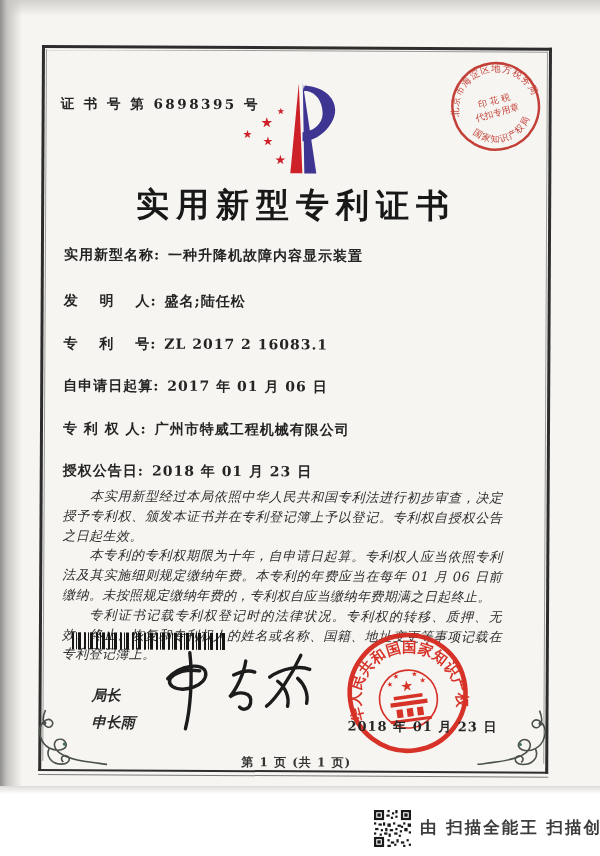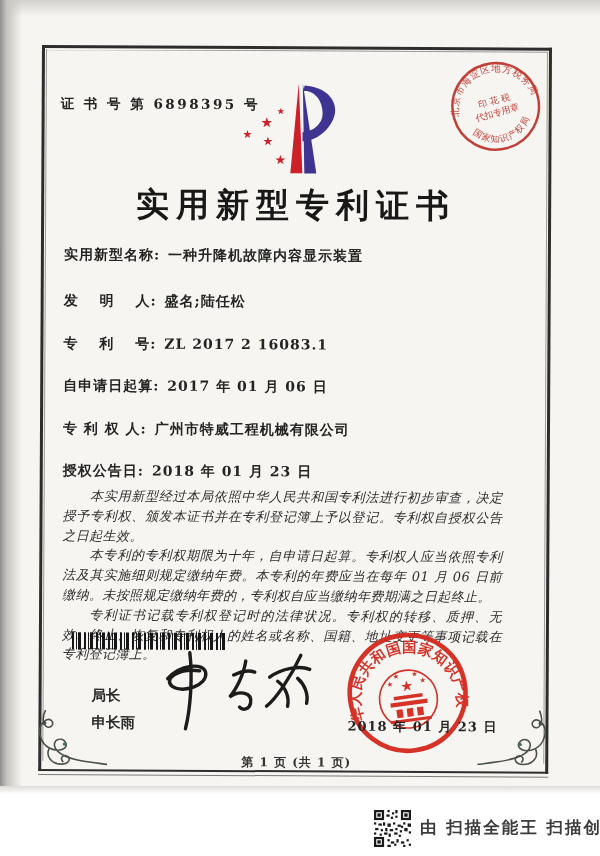--- a/index.html
+++ b/index.html
@@ -66,20 +66,21 @@
   }
   .office-seal{position:absolute;left:304px;top:581px;width:124px;height:124px;opacity:.95;}
   .seal-date{
     position:absolute;left:306px;top:668px;width:130px;
     font-size:13px;font-weight:bold;color:#262626;letter-spacing:1px;white-space:nowrap;
   }
   .director{
     position:absolute;left:50px;top:634px;
     font-size:14.5px;font-weight:bold;color:#2a2a2a;line-height:27px;
     font-family:"DejaVu Sans","Liberation Sans",sans-serif;
+    font-style:italic;
   }
   .signature{position:absolute;left:106px;top:596px;width:180px;height:92px;}
   .flourish{position:absolute;width:72px;height:66px;}
   .flourish.left{left:-6px;top:660px;}
   .flourish.right{left:436px;top:658px;transform:scale(-1,1);}
   .page-footer{
     position:absolute;left:150px;top:705px;width:210px;text-align:center;
     font-size:12px;font-weight:bold;color:#333;letter-spacing:1px;
   }
   .scan-footer{

